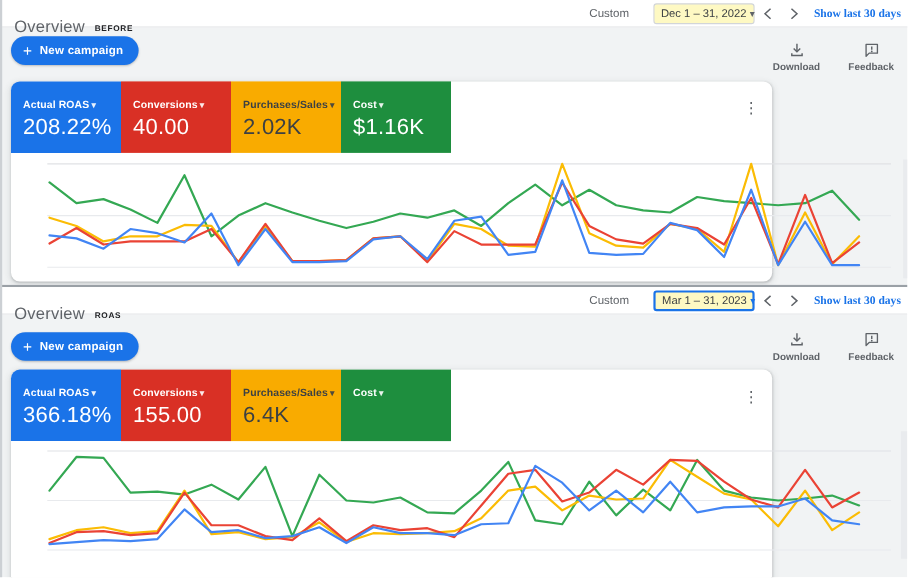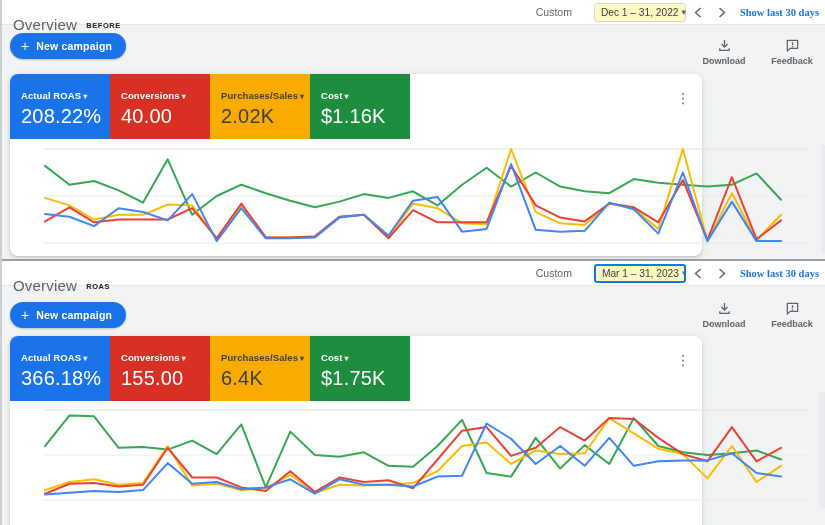--- a/index.html
+++ b/index.html
@@ -222,21 +222,20 @@
       <div class="metric-card" style="background: rgb(217, 48, 37); color: rgb(255, 255, 255);">
         <div class="metric-label"><span>Conversions</span><span class="metric-caret">▾</span></div>
         <div class="metric-value">155.00</div>
       </div>
       <div class="metric-card" style="background: rgb(249, 171, 0); color: rgb(60, 64, 67);">
         <div class="metric-label"><span>Purchases/Sales</span><span class="metric-caret">▾</span></div>
         <div class="metric-value">6.4K</div>
       </div>
       <div class="metric-card" style="background: rgb(30, 142, 62); color: rgb(255, 255, 255);">
         <div class="metric-label"><span>Cost</span><span class="metric-caret">▾</span></div>
-        <div class="metric-value">$1.75K</div>
       </div>
     </div>
     <div class="kebab">⋮</div>
     <svg class="chart-svg" width="800" height="191" viewBox="0 0 800 191">
         <line x1="33" x2="800" y1="74" y2="74" stroke="#e0e2e5" stroke-width="1"></line>
         <line x1="33" x2="800" y1="119" y2="119" stroke="#e8eaed" stroke-width="1"></line>
         <line x1="33" x2="800" y1="164" y2="164" stroke="#e8eaed" stroke-width="1"></line>
         <polyline points="35.0,110.0 59.5,79.4 84.1,80.3 108.6,111.8 133.1,110.9 157.7,113.6 182.2,104.6 206.7,118.1 231.3,88.4 255.8,151.4 280.3,95.6 304.9,119.0 329.4,120.8 353.9,116.3 378.5,129.8 403.0,130.7 427.5,110.0 452.1,83.9 476.6,137.0 501.1,140.6 525.7,101.9 550.2,132.5 574.7,109.1 599.3,128.0 623.8,82.1 648.3,110.0 672.9,116.3 697.4,119.0 721.9,117.2 746.5,114.5 771.0,123.5" fill="none" stroke="#34a853" stroke-width="2" stroke-linejoin="round" stroke-linecap="round"></polyline>
         <polyline points="35.0,154.1 59.5,146.0 84.1,143.3 108.6,148.7 133.1,146.9 157.7,110.0 182.2,149.6 206.7,147.8 231.3,154.1 255.8,152.3 280.3,138.8 304.9,156.8 329.4,148.7 353.9,149.6 378.5,148.7 403.0,146.9 427.5,135.2 452.1,110.0 476.6,106.4 501.1,128.0 525.7,114.5 550.2,118.1 574.7,117.2 599.3,82.1 623.8,97.4 648.3,112.7 672.9,118.1 697.4,142.4 721.9,110.0 746.5,146.0 771.0,129.8" fill="none" stroke="#fbbc04" stroke-width="2" stroke-linejoin="round" stroke-linecap="round"></polyline>
         <polyline points="35.0,157.7 59.5,147.8 84.1,146.9 108.6,150.5 133.1,148.7 157.7,111.8 182.2,141.5 206.7,141.5 231.3,151.4 255.8,155.0 280.3,135.2 304.9,155.9 329.4,141.5 353.9,146.0 378.5,144.2 403.0,152.3 427.5,123.5 452.1,94.7 476.6,91.1 501.1,119.9 525.7,111.8 550.2,91.1 574.7,104.6 599.3,82.1 623.8,83.0 648.3,101.9 672.9,118.1 697.4,125.3 721.9,91.1 746.5,125.3 771.0,111.8" fill="none" stroke="#ea4335" stroke-width="2" stroke-linejoin="round" stroke-linecap="round"></polyline>

